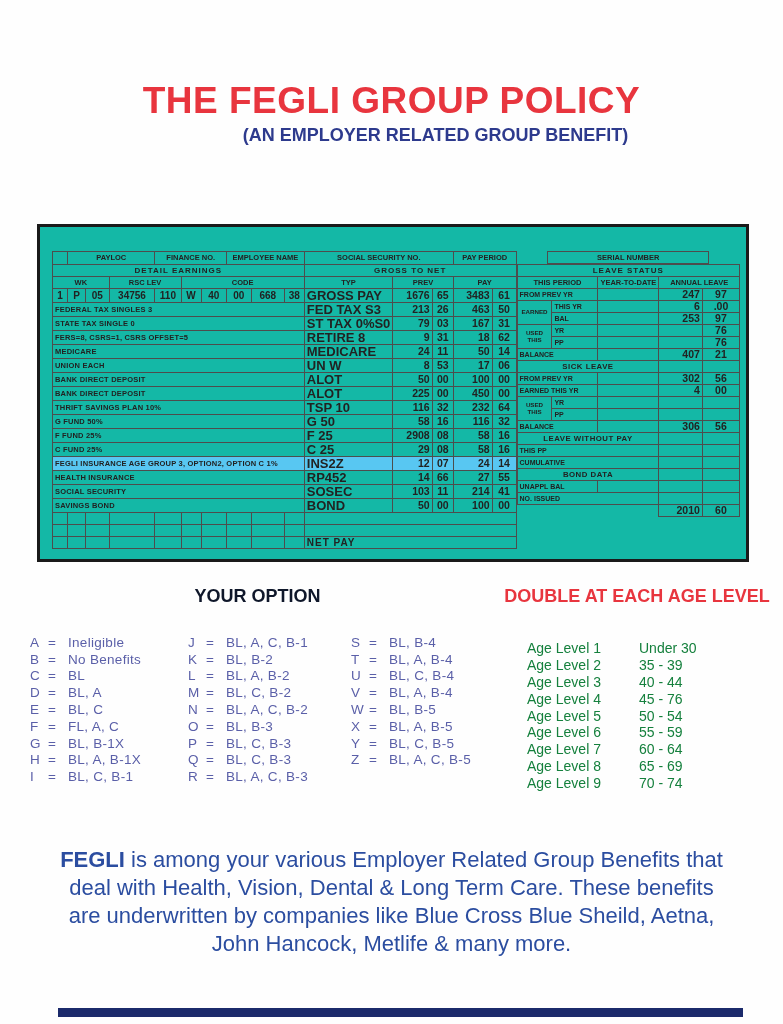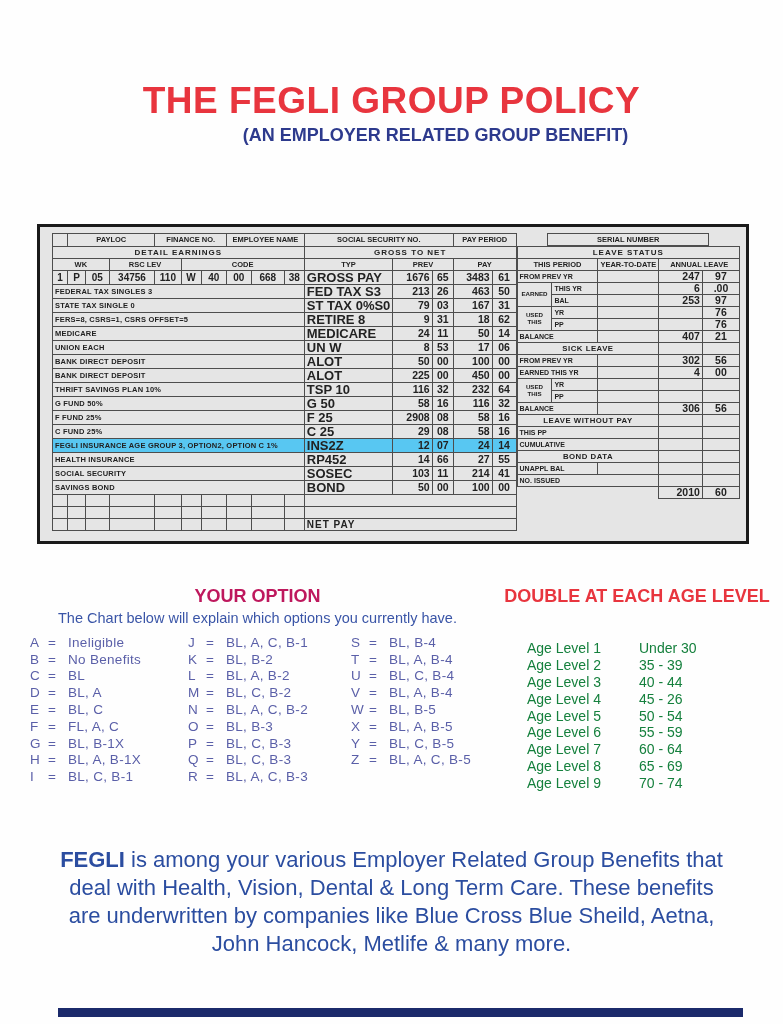--- a/index.html
+++ b/index.html
@@ -9,21 +9,21 @@
   
   .main-title { position:absolute; top:82px; left:0; width:100%; margin:0;
                 text-align:center; color:#e8353e; font-size:37px; font-weight:bold;
                 letter-spacing:0.5px; line-height:1; }
   .sub-title  { position:absolute; top:126px; left:0; width:100%; margin:0;
                 text-align:center; color:#2d3a8d; font-size:18px; font-weight:bold;
                 line-height:1;padding-left:44px; }
 
   
   .stub { position:absolute; top:224px; left:37px; width:712px; box-sizing:border-box;
-          border:3px solid #1a1a1a; background:#e5e5e5; padding:6px 6px 10px 12px;
+          border:3px solid #1a1a1a; background:#14b8a6; padding:24px 6px 10px 12px;
           display:flex; align-items:flex-start; }
   .stub table { border-collapse:collapse; table-layout:fixed; }
   .stub td { border:1px solid #4d4d4d; padding:0 2px; overflow:hidden;
              white-space:nowrap; color:#222; vertical-align:middle; line-height:1; }
   .stub tr { height:12px; }
   .stub tr.hA { height:13px; }
   .hcell   { font-size:7.5px; font-weight:bold; text-align:center; }
   .sechead { font-size:8px;  font-weight:bold; text-align:center; letter-spacing:1px; }
   .lbl  { font-size:7.5px; font-weight:bold; letter-spacing:0.2px; }
   .typ  { font-size:13px; font-weight:bold;margin-left:6px; }
@@ -36,21 +36,21 @@
   .llbl.sm { font-size:6.2px; text-align:center; }
   .stack span { display:block; font-size:6.2px; font-weight:bold; text-align:center; }
   .centerh { font-size:7.8px; font-weight:bold; text-align:center; letter-spacing:0.5px; }
   .nb { border:none !important; }
   .serialrow { text-align:center; }
   .serialbox { width:160px; height:11px; border:1px solid #4d4d4d; margin:0 auto;
                font-size:7.5px; font-weight:bold; text-align:center; line-height:11px; }
 
   
   .opt-title { position:absolute; top:586px; left:15px;  width:485px; margin:0;
-               text-align:center; color:#be185d; font-size:18px; font-weight:bold; }
+               text-align:center; color:#0f172a; font-size:18px; font-weight:bold; }
   .opt-sub   { position:absolute; top:610px; left:0;    width:515px; margin:0;
                text-align:center; color:#3a55a7; font-size:14.5px; }
   .opt-cols  { position:absolute; top:634px; left:30px; display:flex;
                color:#5a5fa8; font-size:13.5px; letter-spacing:0.3px; }
   .opt-col-1 { width:158px; } .opt-col-2 { width:163px; } .opt-col-3 { width:150px; }
   .opt-line  { display:flex; height:16.8px; align-items:center; }
   .opt-letter{ width:18px; }
   .opt-eq    { width:20px; }
 
   .age-title { position:absolute; top:586px; left:494px; width:286px; margin:0;
@@ -450,21 +450,20 @@
         <tr>
           <td class="nb" colspan="3"></td>
           <td class="num">2010</td>
           <td class="numc">60</td>
         </tr>
       </tbody>
     </table>
   </div>
 
   <h3 class="opt-title">YOUR OPTION</h3>
-  <p class="opt-sub">The Chart below will explain which options you currently have.</p>
 
   <div class="opt-cols">
     <div class="opt-col-1">
 
         <div class="opt-line">
           <span class="opt-letter">A</span>
           <span class="opt-eq">=</span>
           <span>Ineligible</span>
         </div>
 
@@ -637,21 +636,21 @@
         <span>35 - 39</span>
       </div>
 
       <div class="age-row">
         <span class="age-label">Age Level 3</span>
         <span>40 - 44</span>
       </div>
 
       <div class="age-row">
         <span class="age-label">Age Level 4</span>
-        <span>45 - 26</span>
+        <span>45 - 76</span>
       </div>
 
       <div class="age-row">
         <span class="age-label">Age Level 5</span>
         <span>50 - 54</span>
       </div>
 
       <div class="age-row">
         <span class="age-label">Age Level 6</span>
         <span>55 - 59</span>

